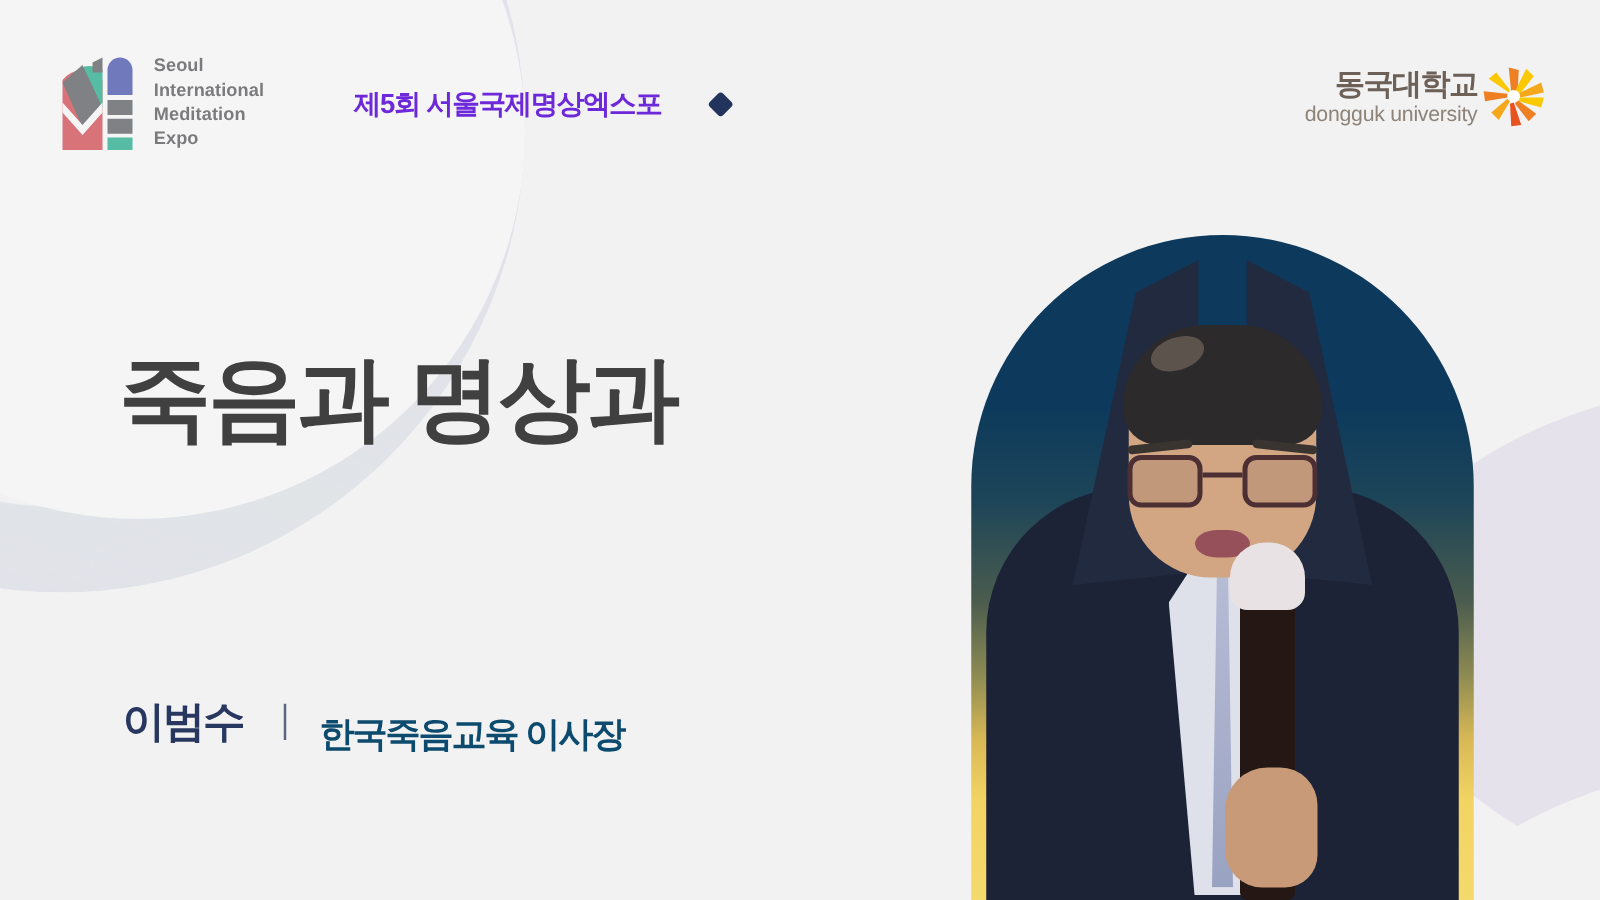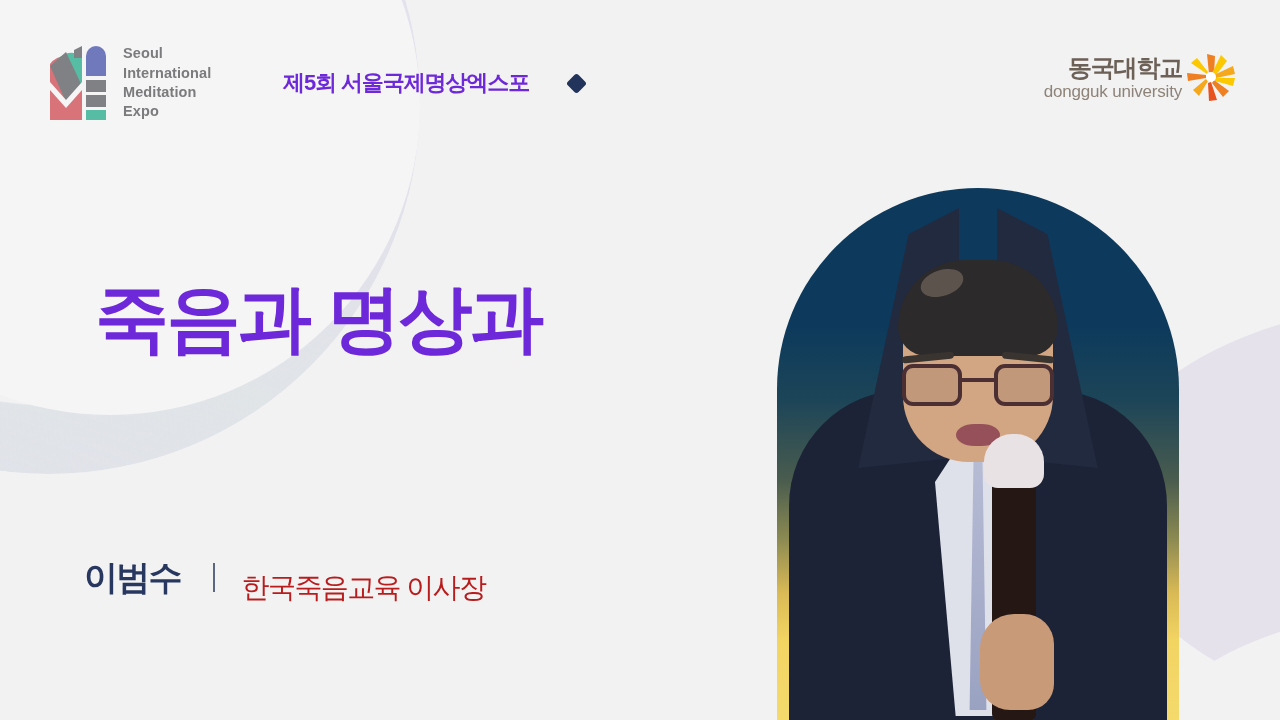--- a/index.html
+++ b/index.html
@@ -196,35 +196,35 @@
 
   .dgu { position:absolute; right:42px; top:52px; display:flex; align-items:flex-end; gap:2px; }
   .dgu-txt { text-align:right; }
   .dgu-ko { font-size:24px; font-weight:700; color:#6c6057; letter-spacing:-1.2px; line-height:1.08; }
   .dgu-en { font-size:17px; color:#8e8378; letter-spacing:-.2px; line-height:1.25; }
   .dgu-mark { width:54px; height:50px; }
 
   
   #lecture-title {
     position:absolute; left:95px; top:272px;
-    font-size:74px; font-weight:700; color:#6d28d9;
+    font-size:74px; font-weight:700; color:#404040;
     line-height:1.27; letter-spacing:-2.6px;
   }
   #speaker {
-    position:absolute; left:84px; top:548px;
+    position:absolute; left:98px; top:548px;
     display:flex; align-items:center; white-space:nowrap;
   }
   #speaker .name {
     font-size:34px; font-weight:700; color:#27375f; letter-spacing:-1.8px;
   }
   #speaker .bar {
     width:2px; height:29px; background:#5b6781; margin:0 27px 0 32px;
   }
   #speaker .role {
-    font-size:28px; font-weight:400; color:#b91c1c; letter-spacing:-1.6px;margin-top:21px;
+    font-size:28px; font-weight:700; color:#0c4a6e; letter-spacing:-1.6px;margin-top:21px;
   }
 </style>
 </head>
 <body>
 
 <div id="bg">
   <div class="ring"></div>
   <div class="ring-soft"></div>
   <div class="logo-disc"></div>
   <div class="right-band-cut"></div>

